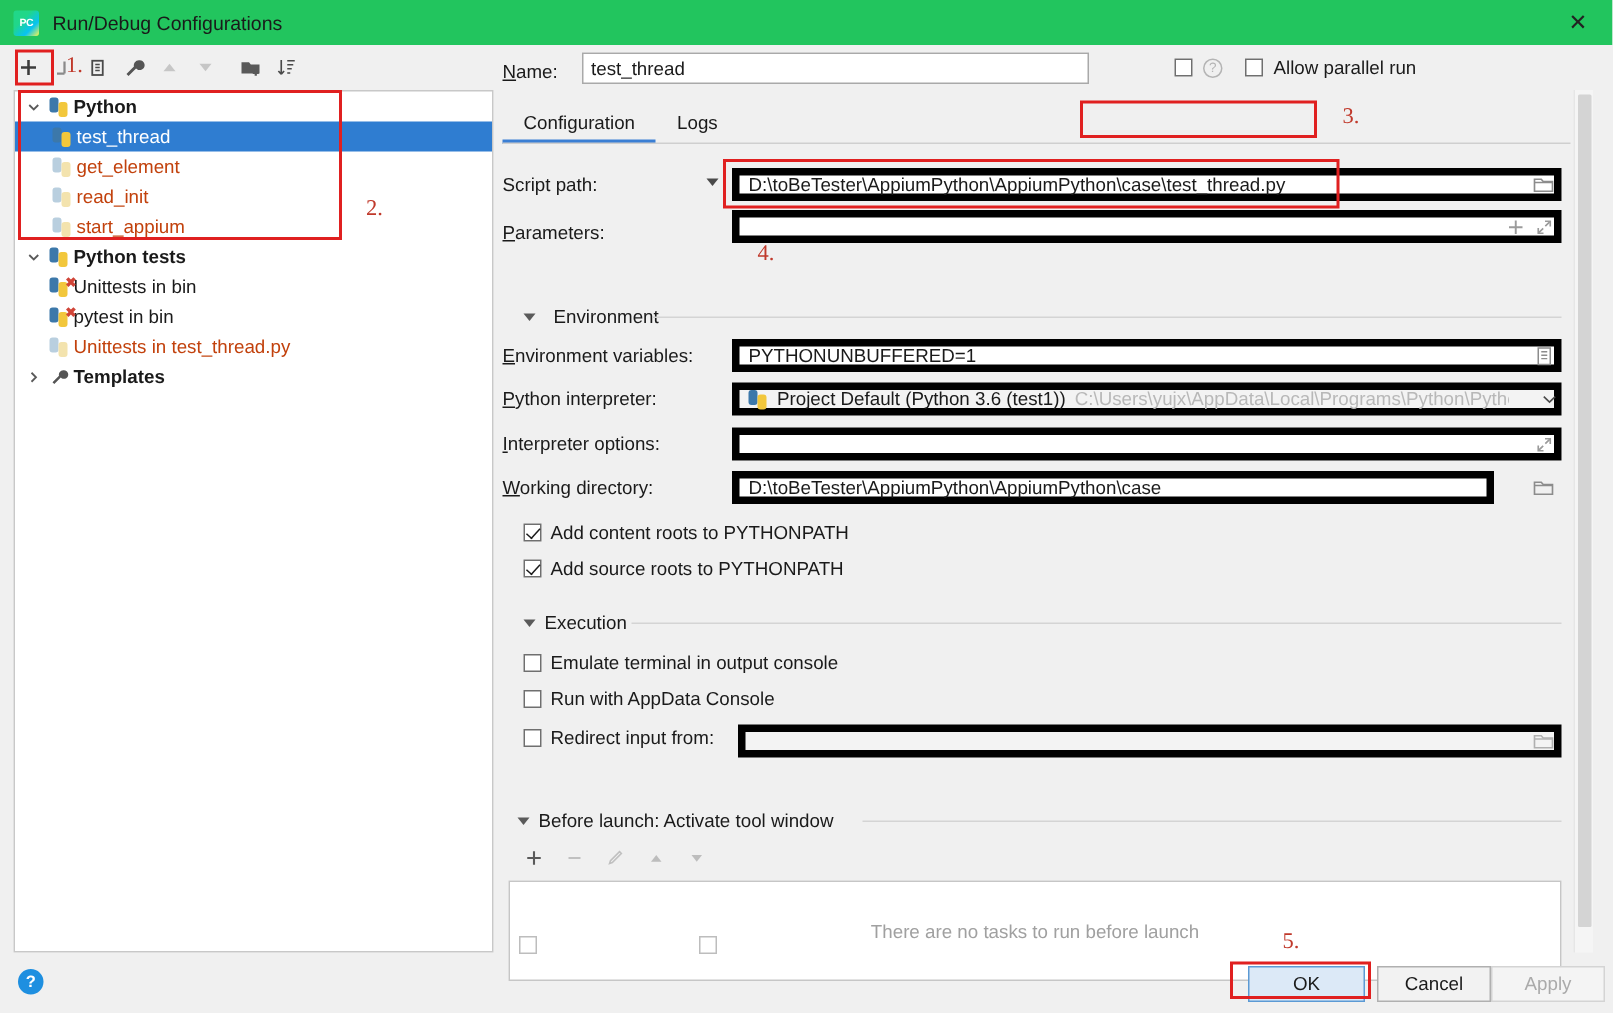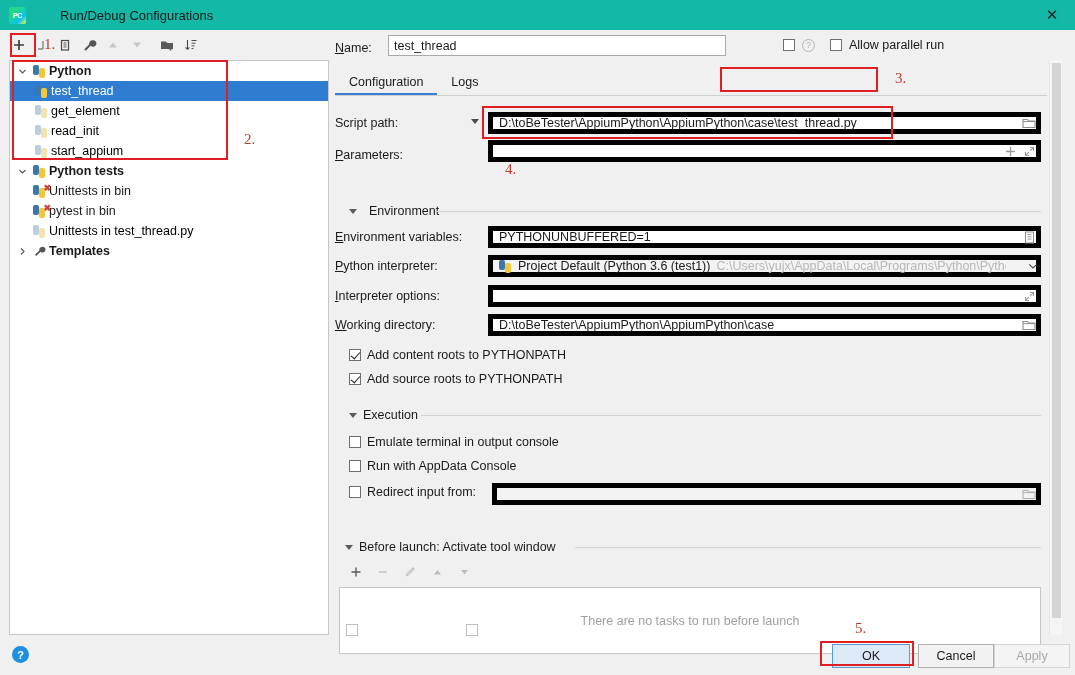--- a/index.html
+++ b/index.html
@@ -10,21 +10,21 @@
     font-family:"Liberation Sans", sans-serif;
     font-size:12.5px;
     color:#1a1a1a;
     overflow:hidden;
     position:relative;
   }
 
   
   .titlebar{
     position:absolute; left:0; top:0; width:1075px; height:30px;
-    background:#14b8a6; display:flex; align-items:center;gap:25px;
+    background:#22c55e; display:flex; align-items:center;
   }
   .pc-logo{
     width:17px;height:17px;margin-left:9px;margin-right:9px;
     background:linear-gradient(135deg,#21d789 0%,#21d789 35%,#07c3f2 70%,#fcf84a 100%);
     border-radius:2px; position:relative; flex:none;
   }
   .pc-logo:after{
     content:"PC"; position:absolute; left:0; top:0; width:100%; height:100%;
     font-size:7px; font-weight:bold; color:#fff; display:flex;
     align-items:center; justify-content:center; letter-spacing:-0.3px;
@@ -59,21 +59,21 @@
   }
   .trow{
     height:20px; display:flex; align-items:center; white-space:nowrap;
     font-size:12.5px; padding-left:4px; cursor:pointer;
   }
   .trow.sel{ background:#2f7dd1; color:#ffffff; }
   .tw{ width:16px; display:flex; align-items:center; justify-content:center; color:#5a5a5a; flex:none;}
   .ticon{ width:18px; display:flex; align-items:center; justify-content:center; flex:none; }
   .tlabel{ margin-left:1px; }
   .bold{ font-weight:bold; }
-  .dim{ color:#000000; }
+  .dim{ color:#c2410c; }
   .indent1{ padding-left:22px; }
 
   
   .pyico{ width:13px;height:13px;position:relative;display:inline-block; }
   .pyico i{ position:absolute; width:6px;height:10px; border-radius:2px; }
   .pyico i.b{ background:#3c78aa; left:0; top:0; }
   .pyico i.y{ background:#f2c73c; left:6px; top:3px; }
   .pyico.dim i.b{ background:#b9cfdf; }
   .pyico.dim i.y{ background:#f3e3ae; }
   .testmark{ position:absolute; right:-3px; top:-2px; color:#d04437; font-size:9px; font-weight:bold; }
@@ -475,21 +475,21 @@
     <div class="fieldicon" style="left:684px; top:185px;">
       <svg width="11" height="11" viewBox="0 0 11 11">
           <path d="M6 1.5h3.5V5M5 9.5H1.5V6" stroke="#9b9b9b" stroke-width="1.1" fill="none"></path>
           <path d="M9.3 1.7 6.2 4.8M1.7 9.3 4.8 6.2" stroke="#9b9b9b" stroke-width="1.1"></path>
         </svg>
     </div>
 
     <div class="frow" style="top:214px;">
         <span class="flabel"><u>W</u>orking directory:</span>
       </div>
-    <div class="field" style="left:153px; top:214px; width:553px;">
+    <div class="field" style="left:153px; top:214px; width:508px;">
       <span>D:\toBeTester\AppiumPython\AppiumPython\case</span>
     </div>
     <div class="fieldicon" style="left:684px; top:214px;">
       <svg width="14" height="12" viewBox="0 0 14 12">
           <path d="M1 2.5h4.5L6.8 4H13v6.5H1z" fill="none" stroke="#8c8c8c" stroke-width="1.1"></path>
           <path d="M1.2 4.6h11.6" stroke="#8c8c8c" stroke-width="1"></path>
         </svg>
     </div>
 
     <div class="ckline" style="left:14px; top:248px;">

